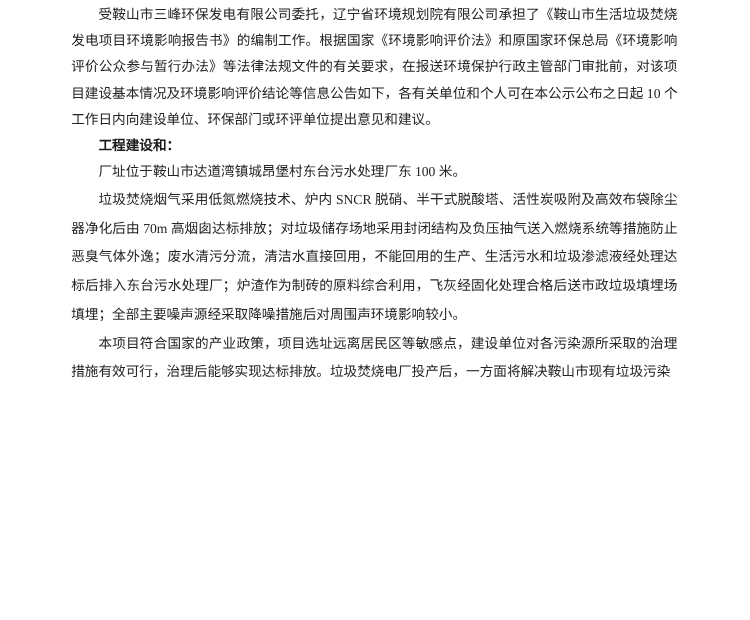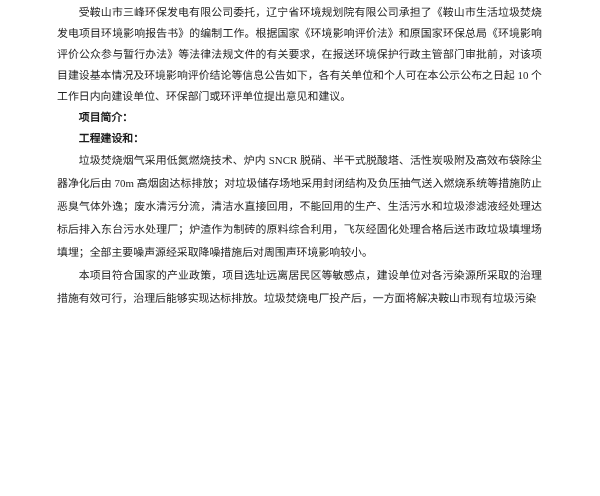--- a/index.html
+++ b/index.html
@@ -34,21 +34,21 @@
   .m-h4 { margin-top: 5px; }
   .m-pe { margin-top: 2px; line-height: 23px !important; }
 </style>
 </head>
 <body style="background: rgb(255, 255, 255);">
 
 <div class="doc" style="color: rgb(36, 36, 36);">
 
   <p>受鞍山市三峰环保发电有限公司委托，辽宁省环境规划院有限公司承担了《鞍山市生活垃圾焚烧发电项目环境影响报告书》的编制工作。根据国家《环境影响评价法》和原国家环保总局《环境影响评价公众参与暂行办法》等法律法规文件的有关要求，在报送环境保护行政主管部门审批前，对该项目建设基本情况及环境影响评价结论等信息公告如下，各有关单位和个人可在本公示公布之日起 10 个工作日内向建设单位、环保部门或环评单位提出意见和建议。</p>
 
-  <p class="heading m-h1">项目简介：</p>
 
   <p class="heading m-h2">工程建设和：</p>
+  <p class="m-pc">厂址位于鞍山市达道湾镇城昂堡村东台污水处理厂东 100 米。</p>
 
   <p class="m-pd">垃圾焚烧烟气采用低氮燃烧技术、炉内 SNCR 脱硝、半干式脱酸塔、活性炭吸附及高效布袋除尘器净化后由 70m 高烟囱达标排放；对垃圾储存场地采用封闭结构及负压抽气送入燃烧系统等措施防止恶臭气体外逸；废水清污分流，清洁水直接回用，不能回用的生产、生活污水和垃圾渗滤液经处理达标后排入东台污水处理厂；炉渣作为制砖的原料综合利用，飞灰经固化处理合格后送市政垃圾填埋场填埋；全部主要噪声源经采取降噪措施后对周围声环境影响较小。</p>
 
   <p class="m-pe">本项目符合国家的产业政策，项目选址远离居民区等敏感点，建设单位对各污染源所采取的治理措施有效可行，治理后能够实现达标排放。垃圾焚烧电厂投产后，一方面将解决鞍山市现有垃圾污染</p>
 
 </div>
 
 </body></html>

